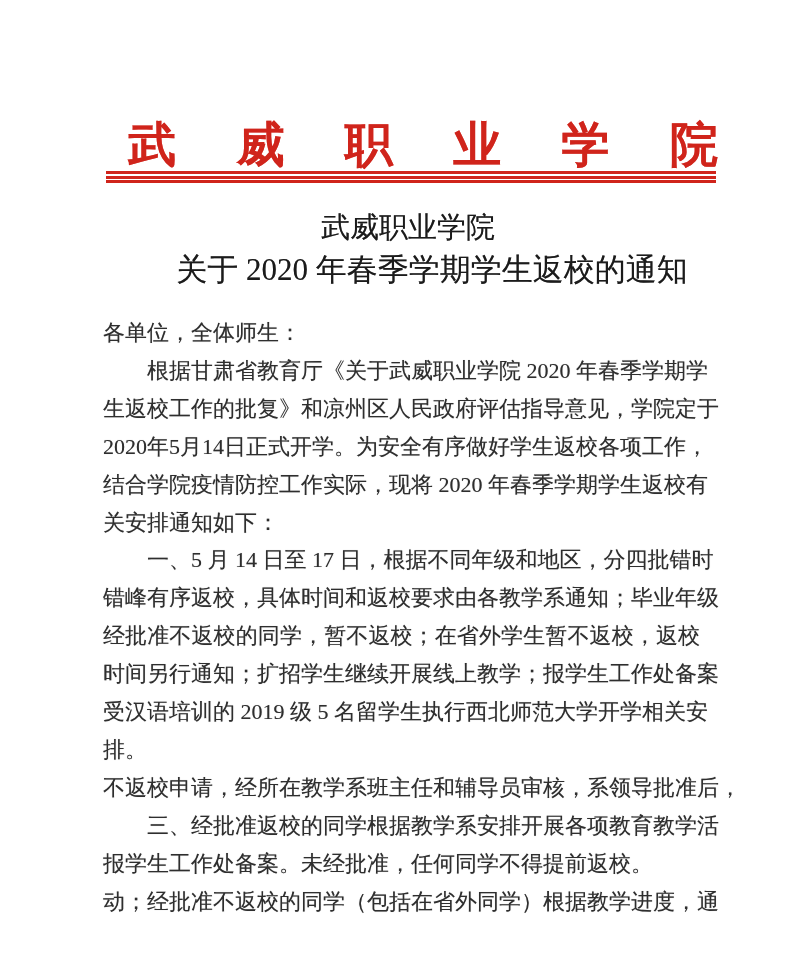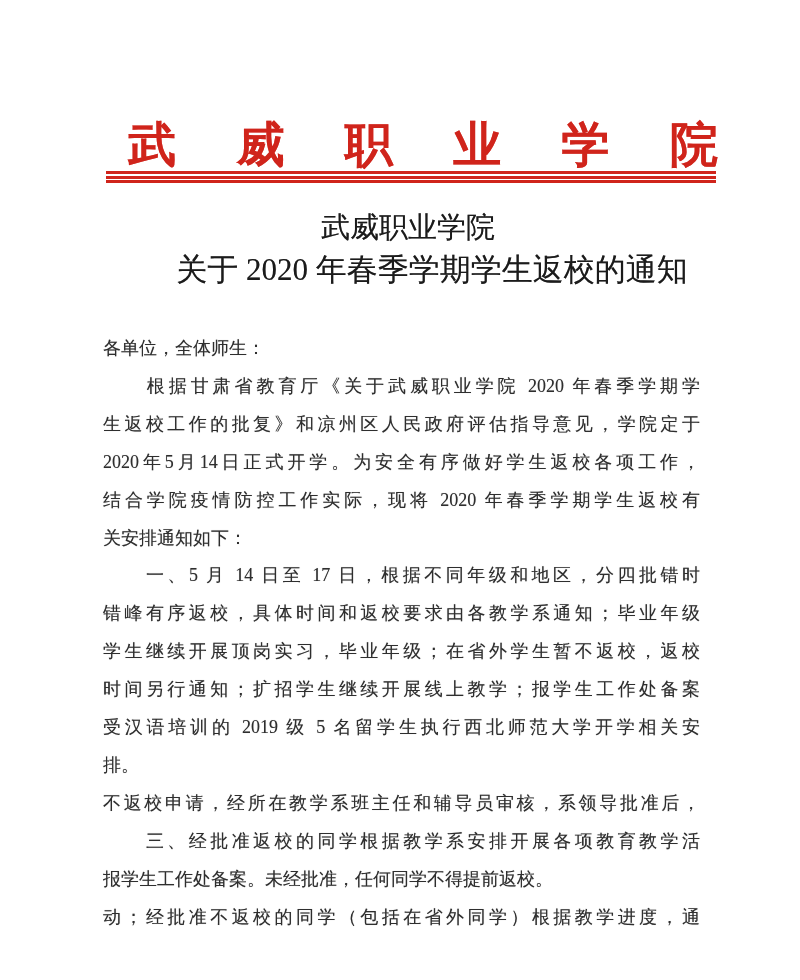--- a/index.html
+++ b/index.html
@@ -56,23 +56,23 @@
     font-weight: 400;
     text-shadow: 0 0 0.6px rgba(20,20,20,0.5);
   }
   .t1 { top: 201px; font-size: 29px; line-height: 36px; }
   .t2 { top: 242px; font-size: 31px; line-height: 40px; padding-left: 24px; }
 
   
   .doc-body {
     position: absolute;
     left: 103px;
-    top: 330px;
+    top: 314px;
     width: 597px;
-    font-size: 18px;
+    font-size: 22px;
     line-height: 37.9px;
     color: var(--text, #2e2e2e);
     text-shadow: 0 0 0.7px rgba(46,46,46,0.45);
   }
   .ln {
     white-space: nowrap;
     text-align: left;
   }
   .ln.jl {
     text-align: justify;
@@ -104,21 +104,21 @@
 
   <div class="doc-body">
     <div class="ln">各单位，全体师生：</div>
     <div class="ln jl">　　根据甘肃省教育厅《关于武威职业学院 2020 年春季学期学</div>
     <div class="ln jl">生返校工作的批复》和凉州区人民政府评估指导意见，学院定于</div>
     <div class="ln jl">2020年5月14日正式开学。为安全有序做好学生返校各项工作，</div>
     <div class="ln jl">结合学院疫情防控工作实际，现将 2020 年春季学期学生返校有</div>
     <div class="ln">关安排通知如下：</div>
     <div class="ln jl">　　一、5 月 14 日至 17 日，根据不同年级和地区，分四批错时</div>
     <div class="ln jl">错峰有序返校，具体时间和返校要求由各教学系通知；毕业年级</div>
-    <div class="ln jl">学生继续开展顶岗实习，毕业年级；在省外学生暂不返校，返校</div>
+    <div class="ln jl">经批准不返校的同学，暂不返校；在省外学生暂不返校，返校</div>
     <div class="ln jl">时间另行通知；扩招学生继续开展线上教学；报学生工作处备案</div>
     <div class="ln jl">受汉语培训的 2019 级 5 名留学生执行西北师范大学开学相关安</div>
     <div class="ln">排。</div>
     <div class="ln jl">不返校申请，经所在教学系班主任和辅导员审核，系领导批准后，</div>
     <div class="ln jl">　　三、经批准返校的同学根据教学系安排开展各项教育教学活</div>
     <div class="ln">报学生工作处备案。未经批准，任何同学不得提前返校。</div>
     <div class="ln jl">动；经批准不返校的同学（包括在省外同学）根据教学进度，通</div>
   </div>
 
 </div>

